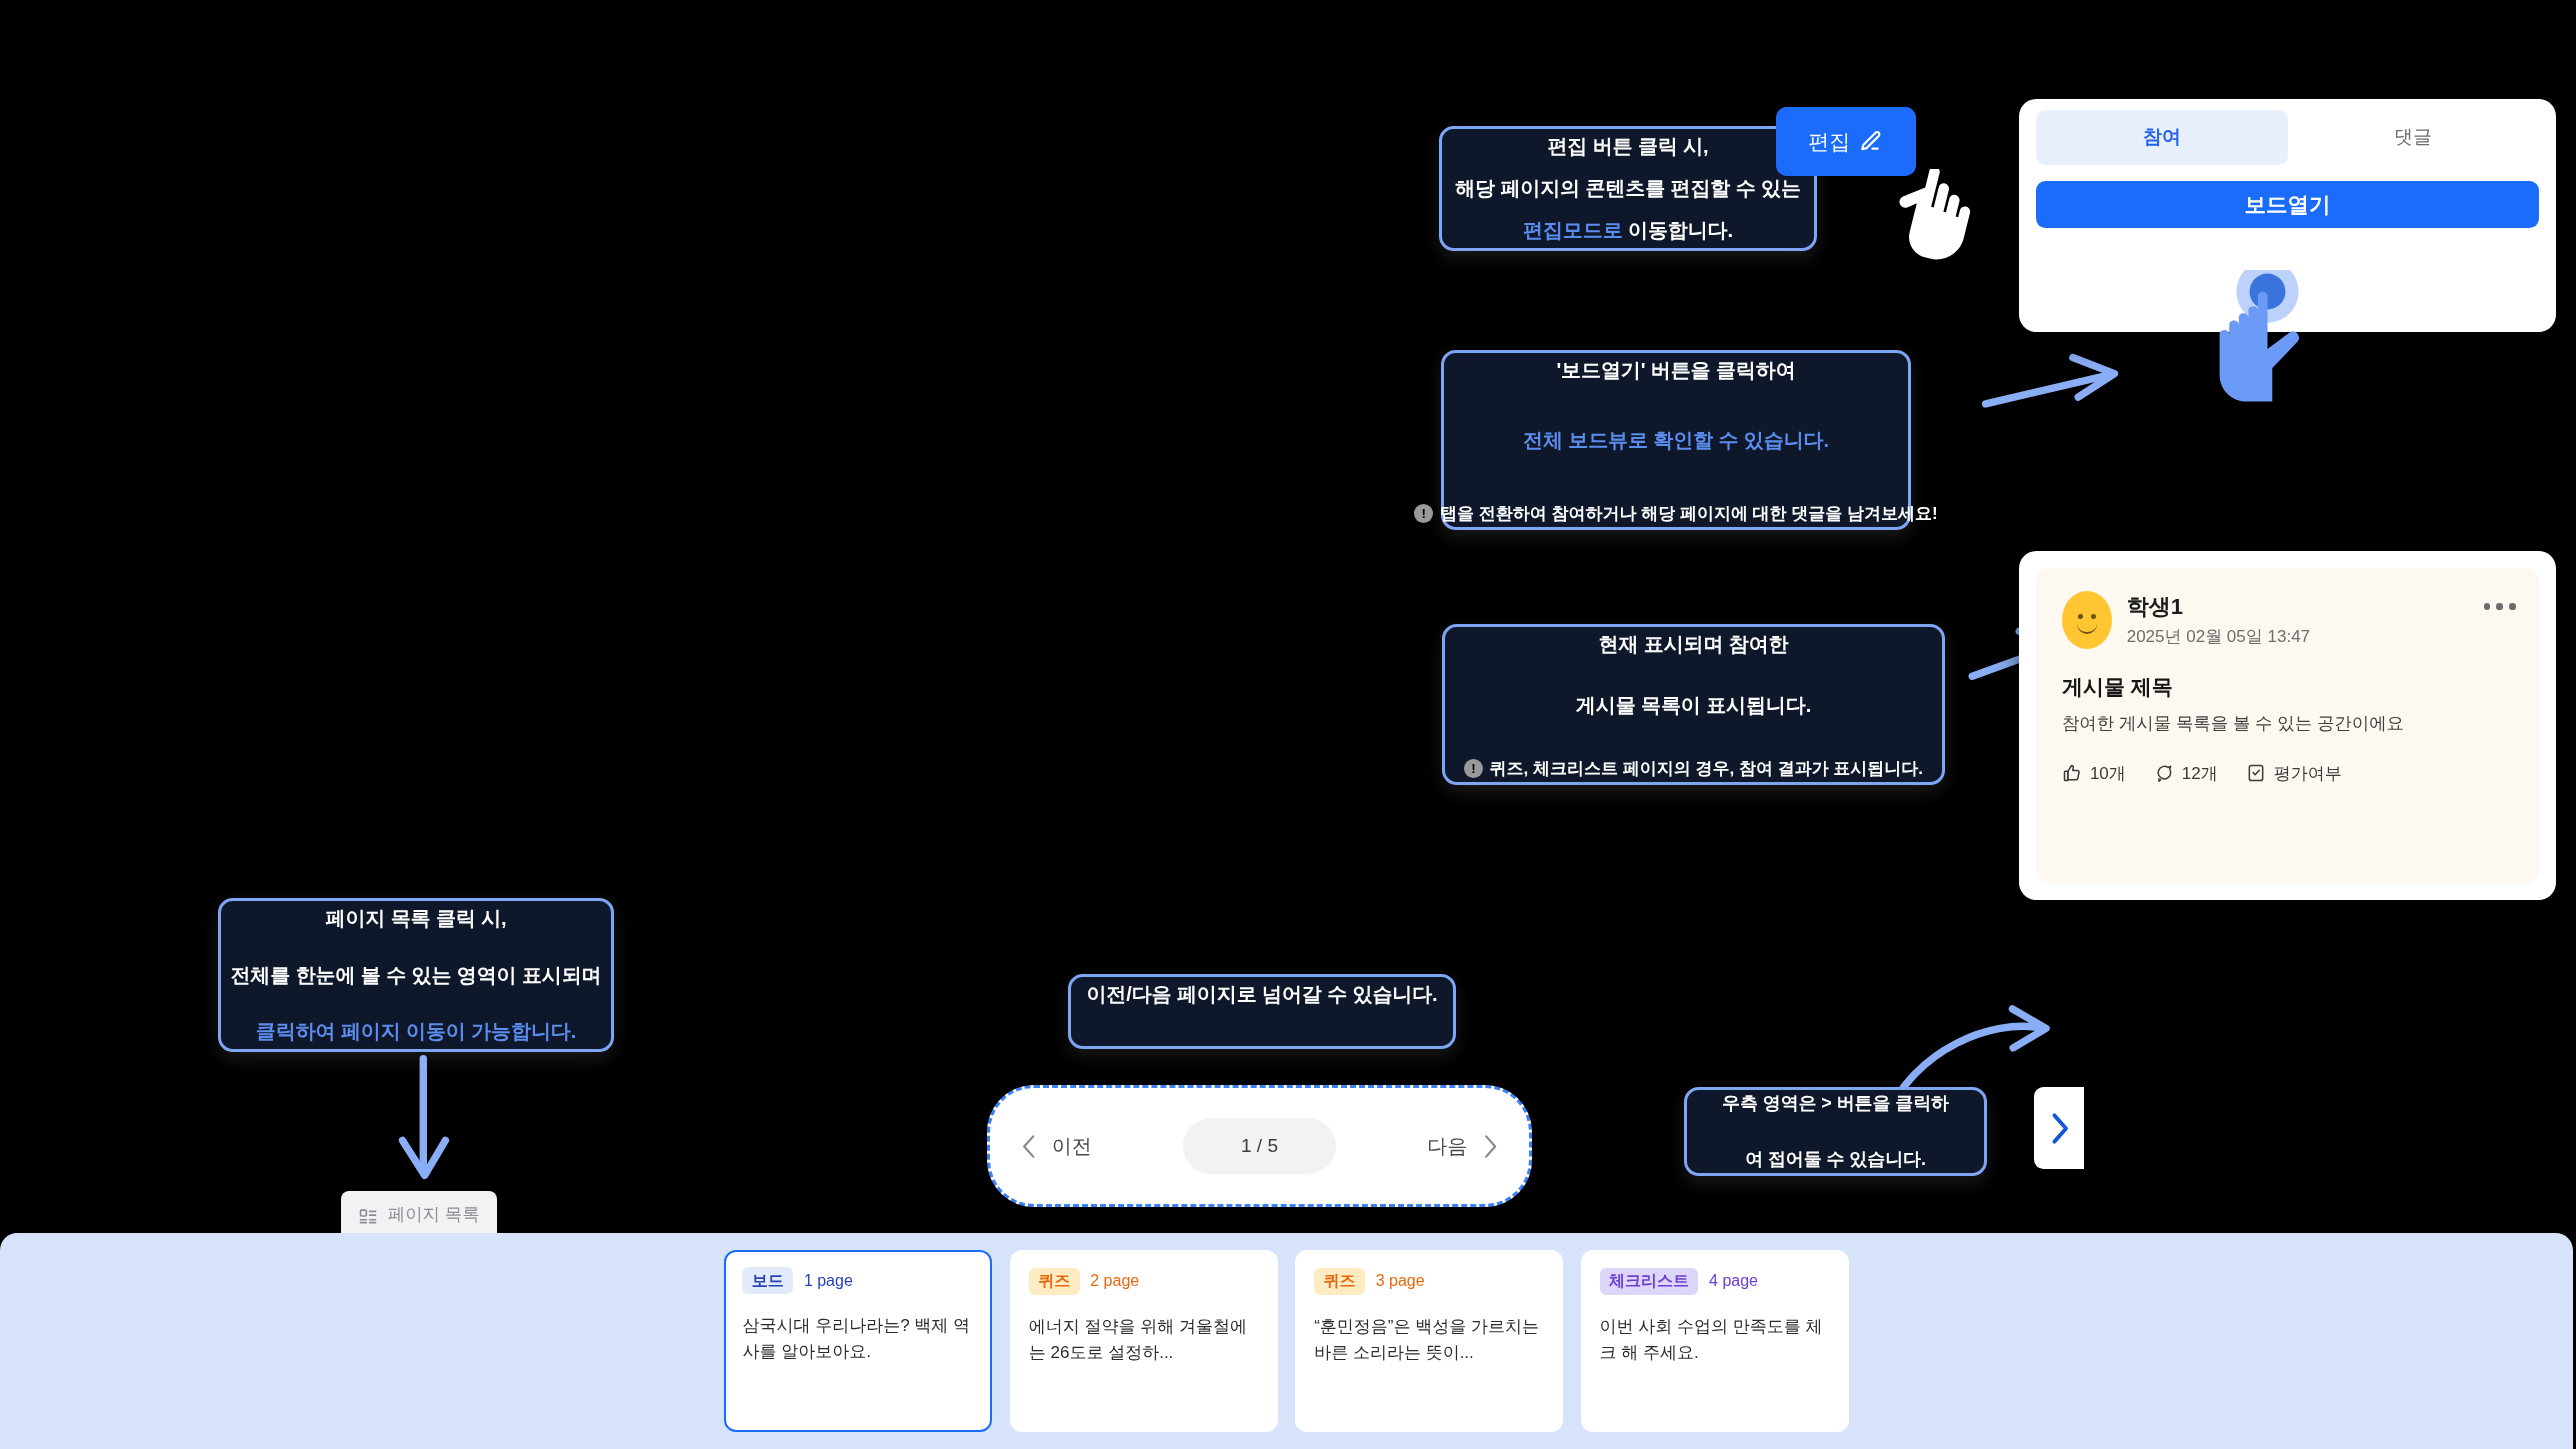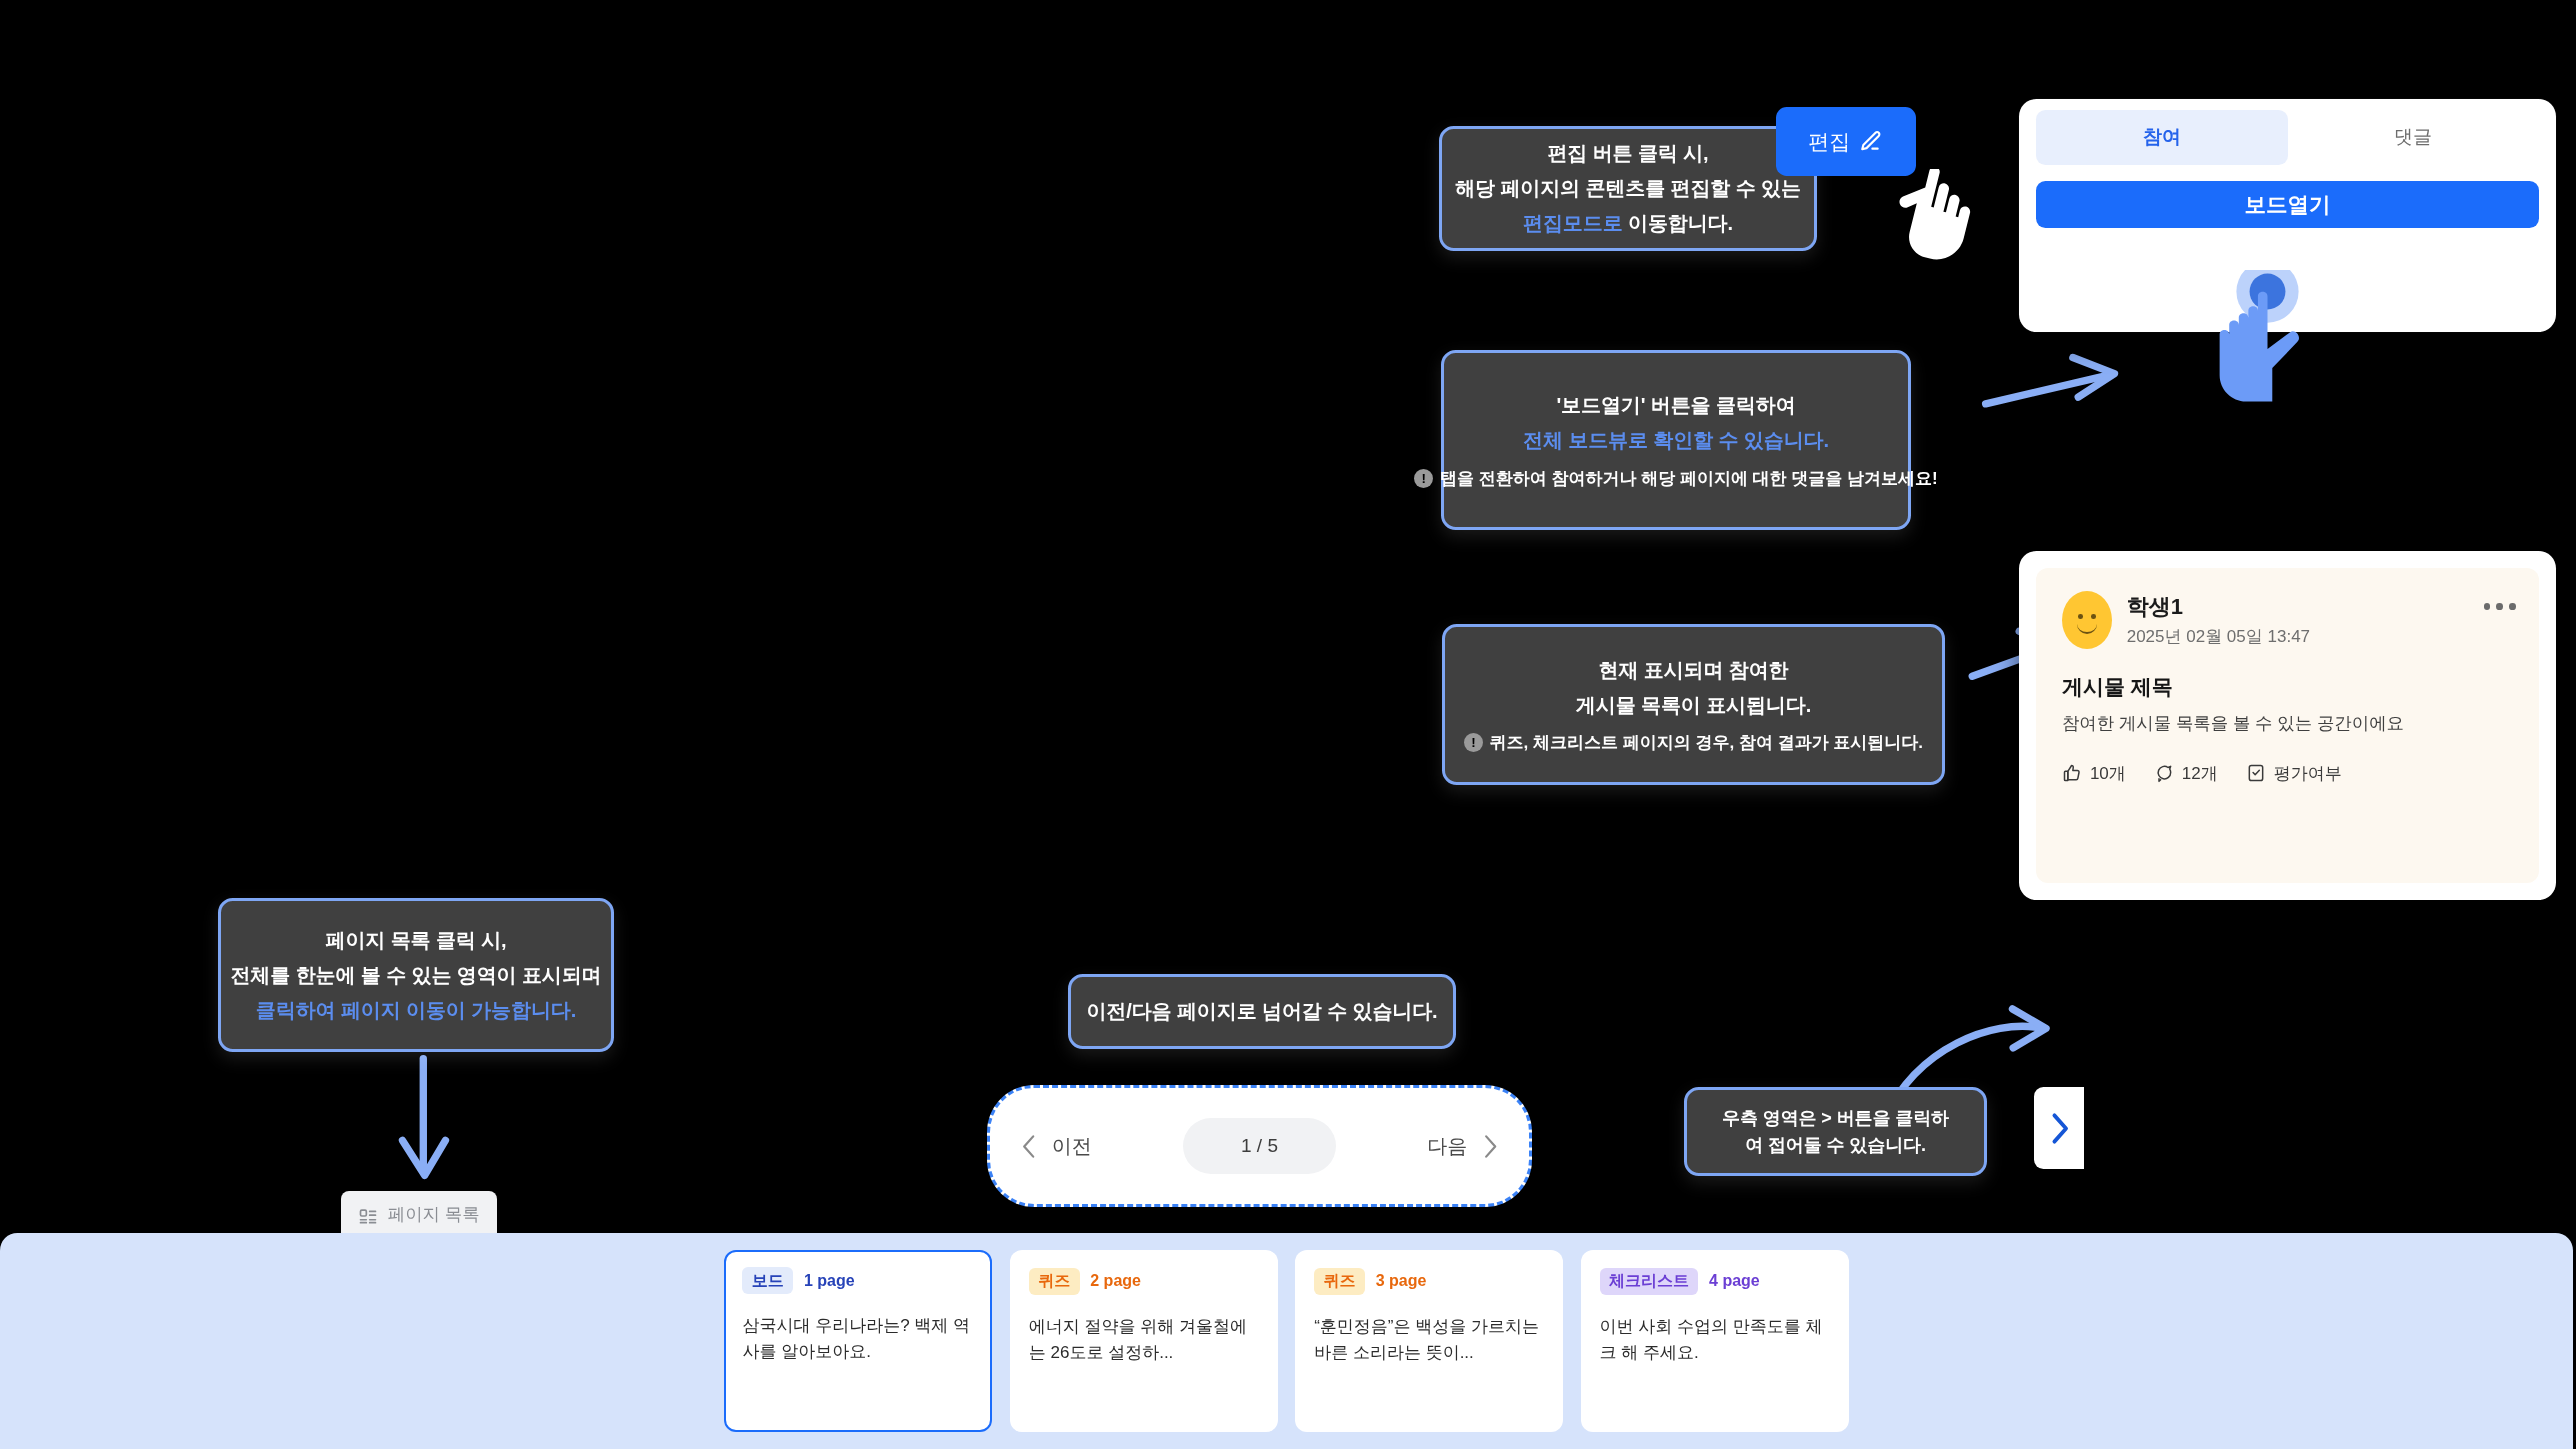--- a/index.html
+++ b/index.html
@@ -11,30 +11,30 @@
   body {
     font-family: "Liberation Sans", "DejaVu Sans", sans-serif;
     position: relative;
     -webkit-font-smoothing: antialiased;
   }
   .stage { position: absolute; inset: 0; }
 
   
   .tip {
     position: absolute;
-    background: #404040;
+    background: #0f172a;
     border: 3.4px solid #7EA6F4;
     border-radius: 14.8px;
     box-shadow: 0 6.7px 17.4px rgba(255,255,255,0.10);
     color: #fff;
     text-align: center;
     box-sizing: border-box;
     display: flex;
     flex-direction: column;
-    justify-content: center;
+    justify-content: space-between;
     align-items: center;
   }
   .tip .line {
     font-size: 20px;
     font-weight: 700;
     line-height: 1.75;
     white-space: nowrap;
     letter-spacing: -0.1px;
   }
   .tip .line.accent { color: #5B8DEF; }
@@ -216,21 +216,21 @@
   }
   .pcard.selected { border: 2.7px solid #1B6CFB; padding: 14.8px 16px; }
   .pcard-head { display: flex; align-items: center; gap: 10.7px; }
   .badge {
     border-radius: 6px;
     font-size: 16px;
     font-weight: 700;
     padding: 5.4px 9.4px;
     line-height: 1;
   }
-  .pnum { font-size: 16px; font-weight: 700; }
+  .pnum { font-size: 16px; font-weight: 400; }
   .pcard-body {
     margin-top: 19px;
     font-size: 17px;
     color: #2b2b2b;
     line-height: 1.55;
   }
 
   
   .arrows { position: absolute; inset: 0; pointer-events: none; }
 </style>

